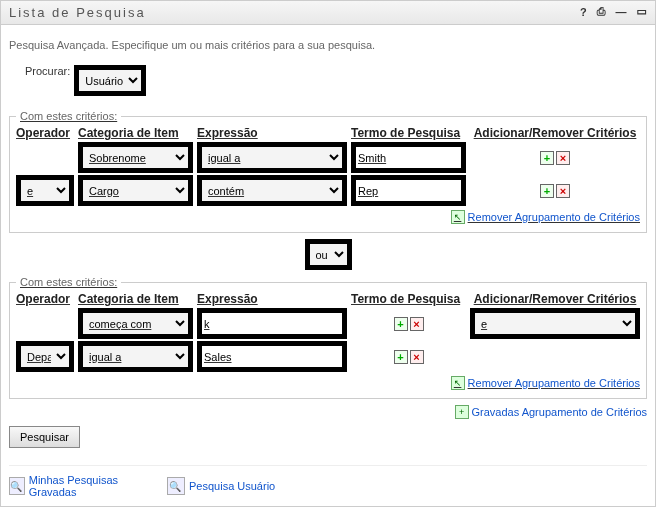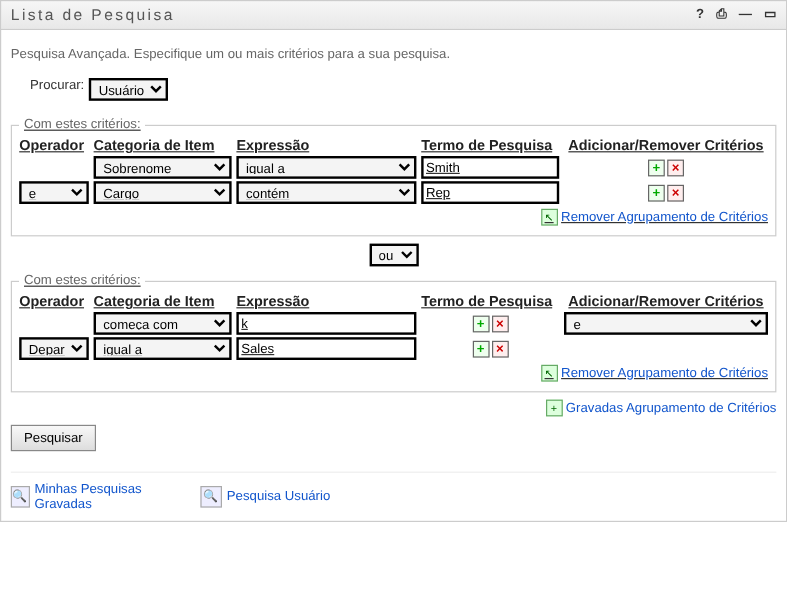--- a/index.html
+++ b/index.html
@@ -29,23 +29,23 @@
   .content {
     border: 1px solid #ccc;
     border-top: none;
     padding: 8px;
   }
   .subtitle { color: #666; margin: 6px 0 14px 0; }
   .procurar-row { margin: 4px 0 14px 16px; display:flex; gap:4px;}
   select, input[type="text"] {
     font-family: inherit;
     font-size: 11px;
-    border: 2px solid #000000;
+    border: 5px solid #000000;
     background: #fff;
-    height: 19px;
+    height: 31px;
     padding: 2px 2px;
   }
   select { background: #f4f4f4; }
   fieldset {
     border: 1px solid #ccc;
     margin: 0 0 6px 0;
     padding: 4px 6px 8px 6px;
     text-decoration: underline;
   }
   legend { color: #666; padding: 0 4px; font-size: 11px; }

